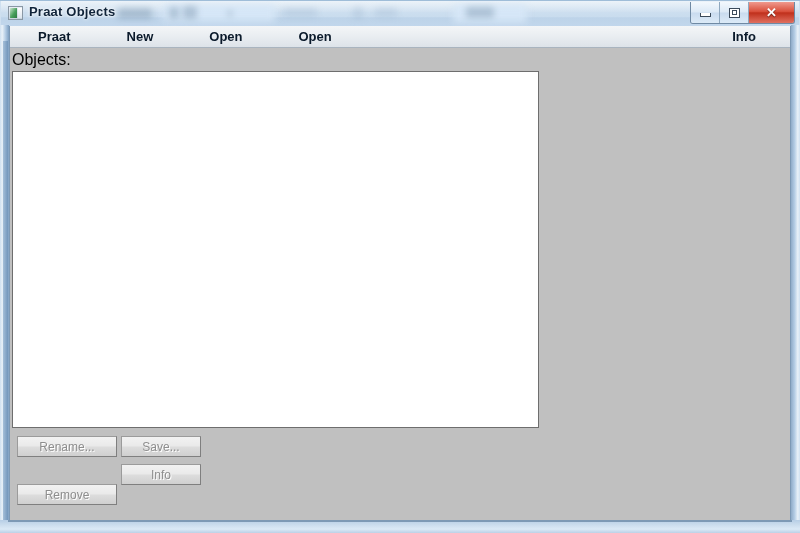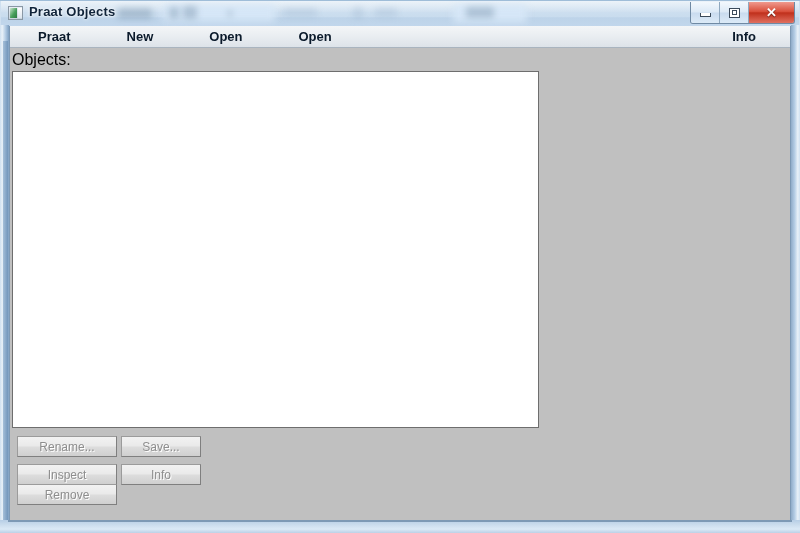--- a/index.html
+++ b/index.html
@@ -365,21 +365,20 @@
       <div class="listbox">
         <div class="listbox-inner"></div>
       </div>
 
       <div class="buttons">
         <div class="btn-row" style="top:0px;">
           <div class="btn col1">Rename...</div>
           <div class="btn col2">Save...</div>
         </div>
         <div class="btn-row" style="top:28px;">
-          <div class="btn col1">Inspect</div>
           <div class="btn col2">Info</div>
         </div>
         <div class="btn-row" style="top:48px;padding-left:36px;">
           <div class="btn col1">Remove</div>
         </div>
       </div>
 
     </div>
 
     <div class="bottom-strip">

